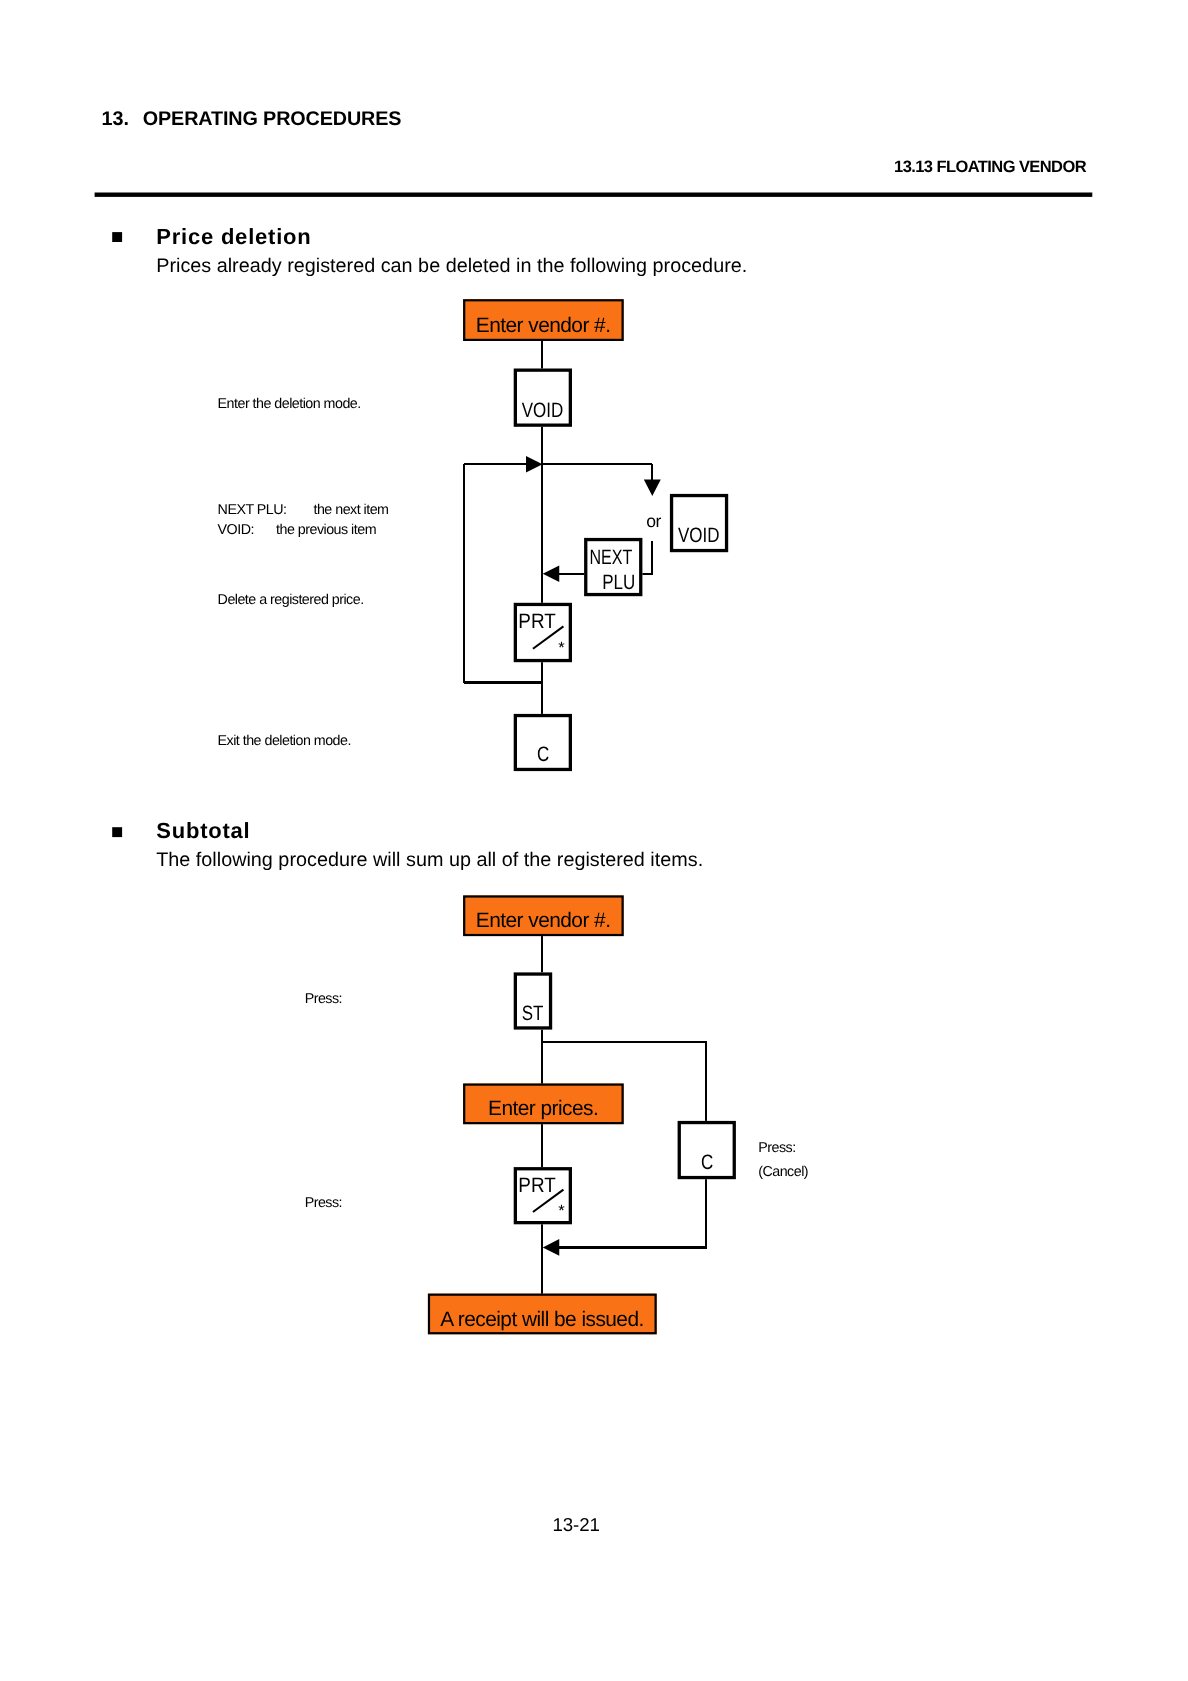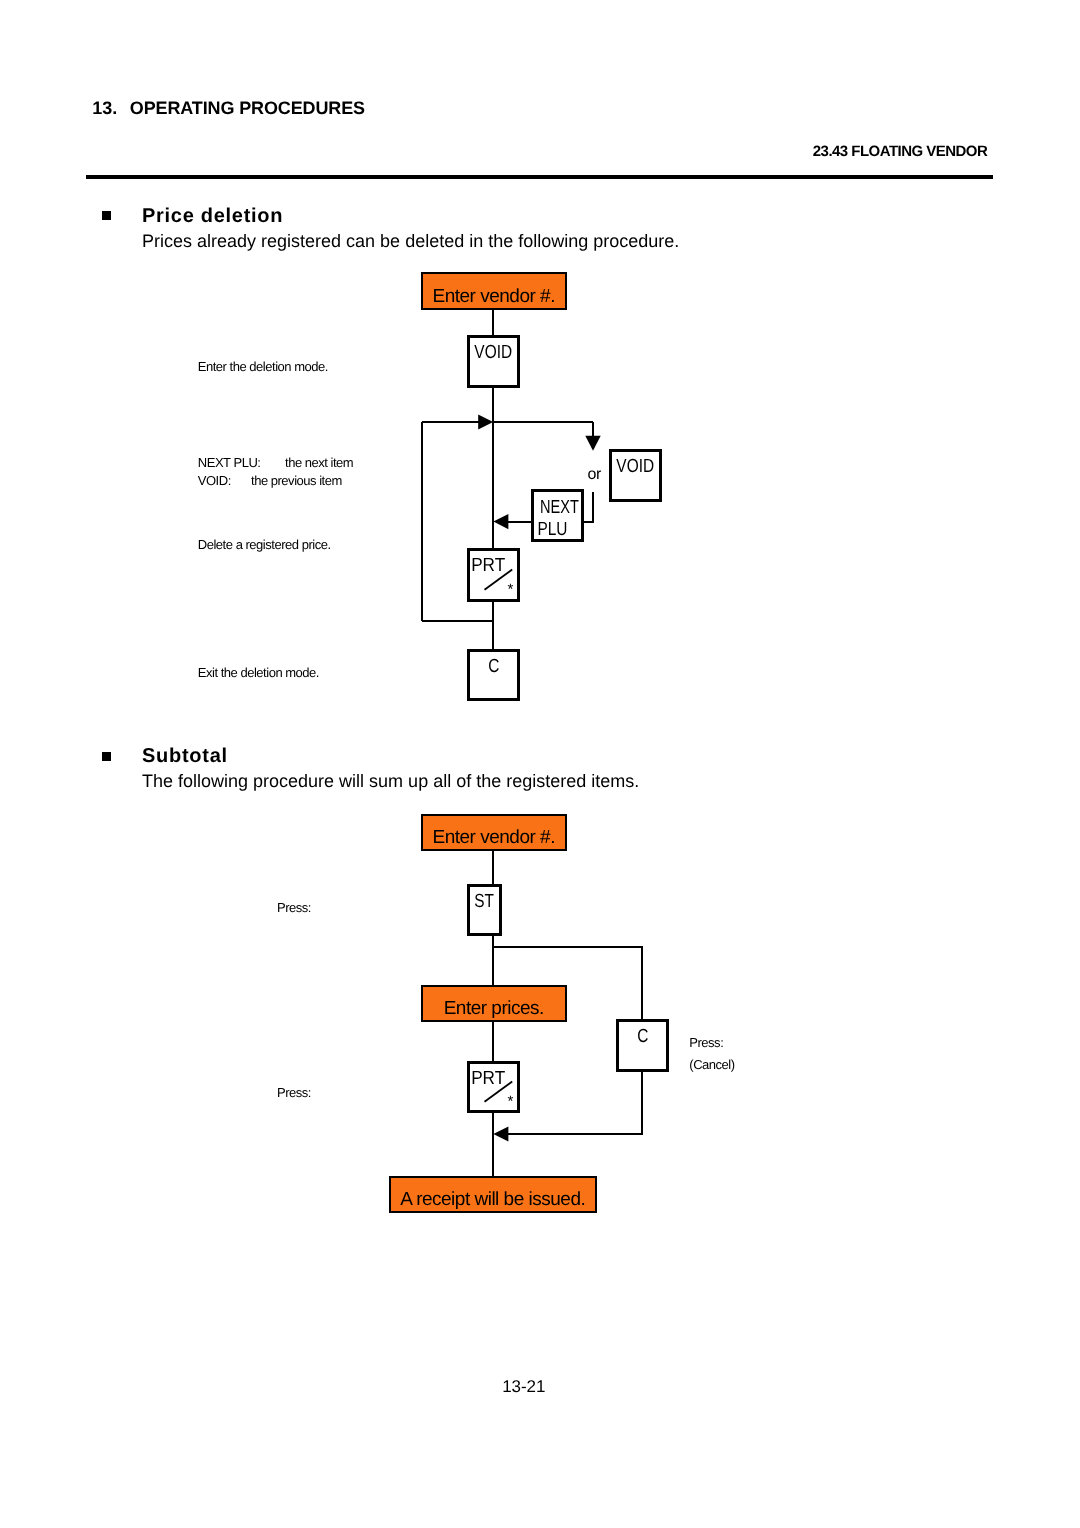--- a/index.html
+++ b/index.html
@@ -15,35 +15,35 @@
   .sec-ref{left:812.8px;top:142.9px;font-size:15px;font-weight:bold;letter-spacing:-0.53px;}
   .rule{left:86px;top:175px;width:907px;height:4px;background:#000;}
 
   
   .bullet{width:9px;height:9px;background:#000;}
   .h2{font-size:20px;font-weight:bold;letter-spacing:0.72px;}
   .intro{font-size:18px;letter-spacing:0.0px;}
 
   
   .tbox{border:2px solid #000;box-sizing:border-box;display:flex;align-items:flex-end;justify-content:center;font-size:19px;letter-spacing:-0.5px;text-indent:-0.5px;background:#f97316;padding-top:4px;}
-  .kbox{border:3.4px solid #000;box-sizing:border-box;display:flex;align-items:flex-start;justify-content:center;font-size:19px;letter-spacing:0px;background:#fff;padding-top:4px;}
+  .kbox{border:3.4px solid #000;box-sizing:border-box;display:flex;align-items:flex-end;justify-content:center;font-size:19px;letter-spacing:0px;background:#fff;padding-top:4px;}
   .prtbox{position:absolute;border:3.4px solid #000;box-sizing:border-box;background:#fff;}
   .kbox>span,.kbox2>span{display:inline-block;transform:scaleX(0.812);transform-origin:center;}
   .kbox2>span:first-child{transform:scaleX(0.768);}
   .lab{font-size:13px;letter-spacing:-0.48px;}
   svg{display:block;overflow:visible;}
 </style>
 </head>
 <body>
 
 <div class="page">
 
   <div class="abs chap-no">13.</div>
   <div class="abs chap-title">OPERATING PROCEDURES</div>
-  <div class="abs sec-ref">23.43 FLOATING VENDOR</div>
+  <div class="abs sec-ref">13.13 FLOATING VENDOR</div>
   <div class="abs rule"></div>
 
   <div class="abs bullet" style="left:102px;top:211px;"></div>
   <div class="abs h2" style="left:142px;top:205px;">Price deletion</div>
   <div class="abs intro" style="left:142px;top:231px;">Prices already registered can be deleted in the following procedure.</div>
 
   <svg class="abs" style="left:0;top:0;" width="1080" height="1528" viewBox="0 0 1080 1528">
     <g fill="none" stroke="#000" stroke-width="2" shape-rendering="crispEdges">
 
       <line x1="493" y1="309" x2="493" y2="336"></line>

